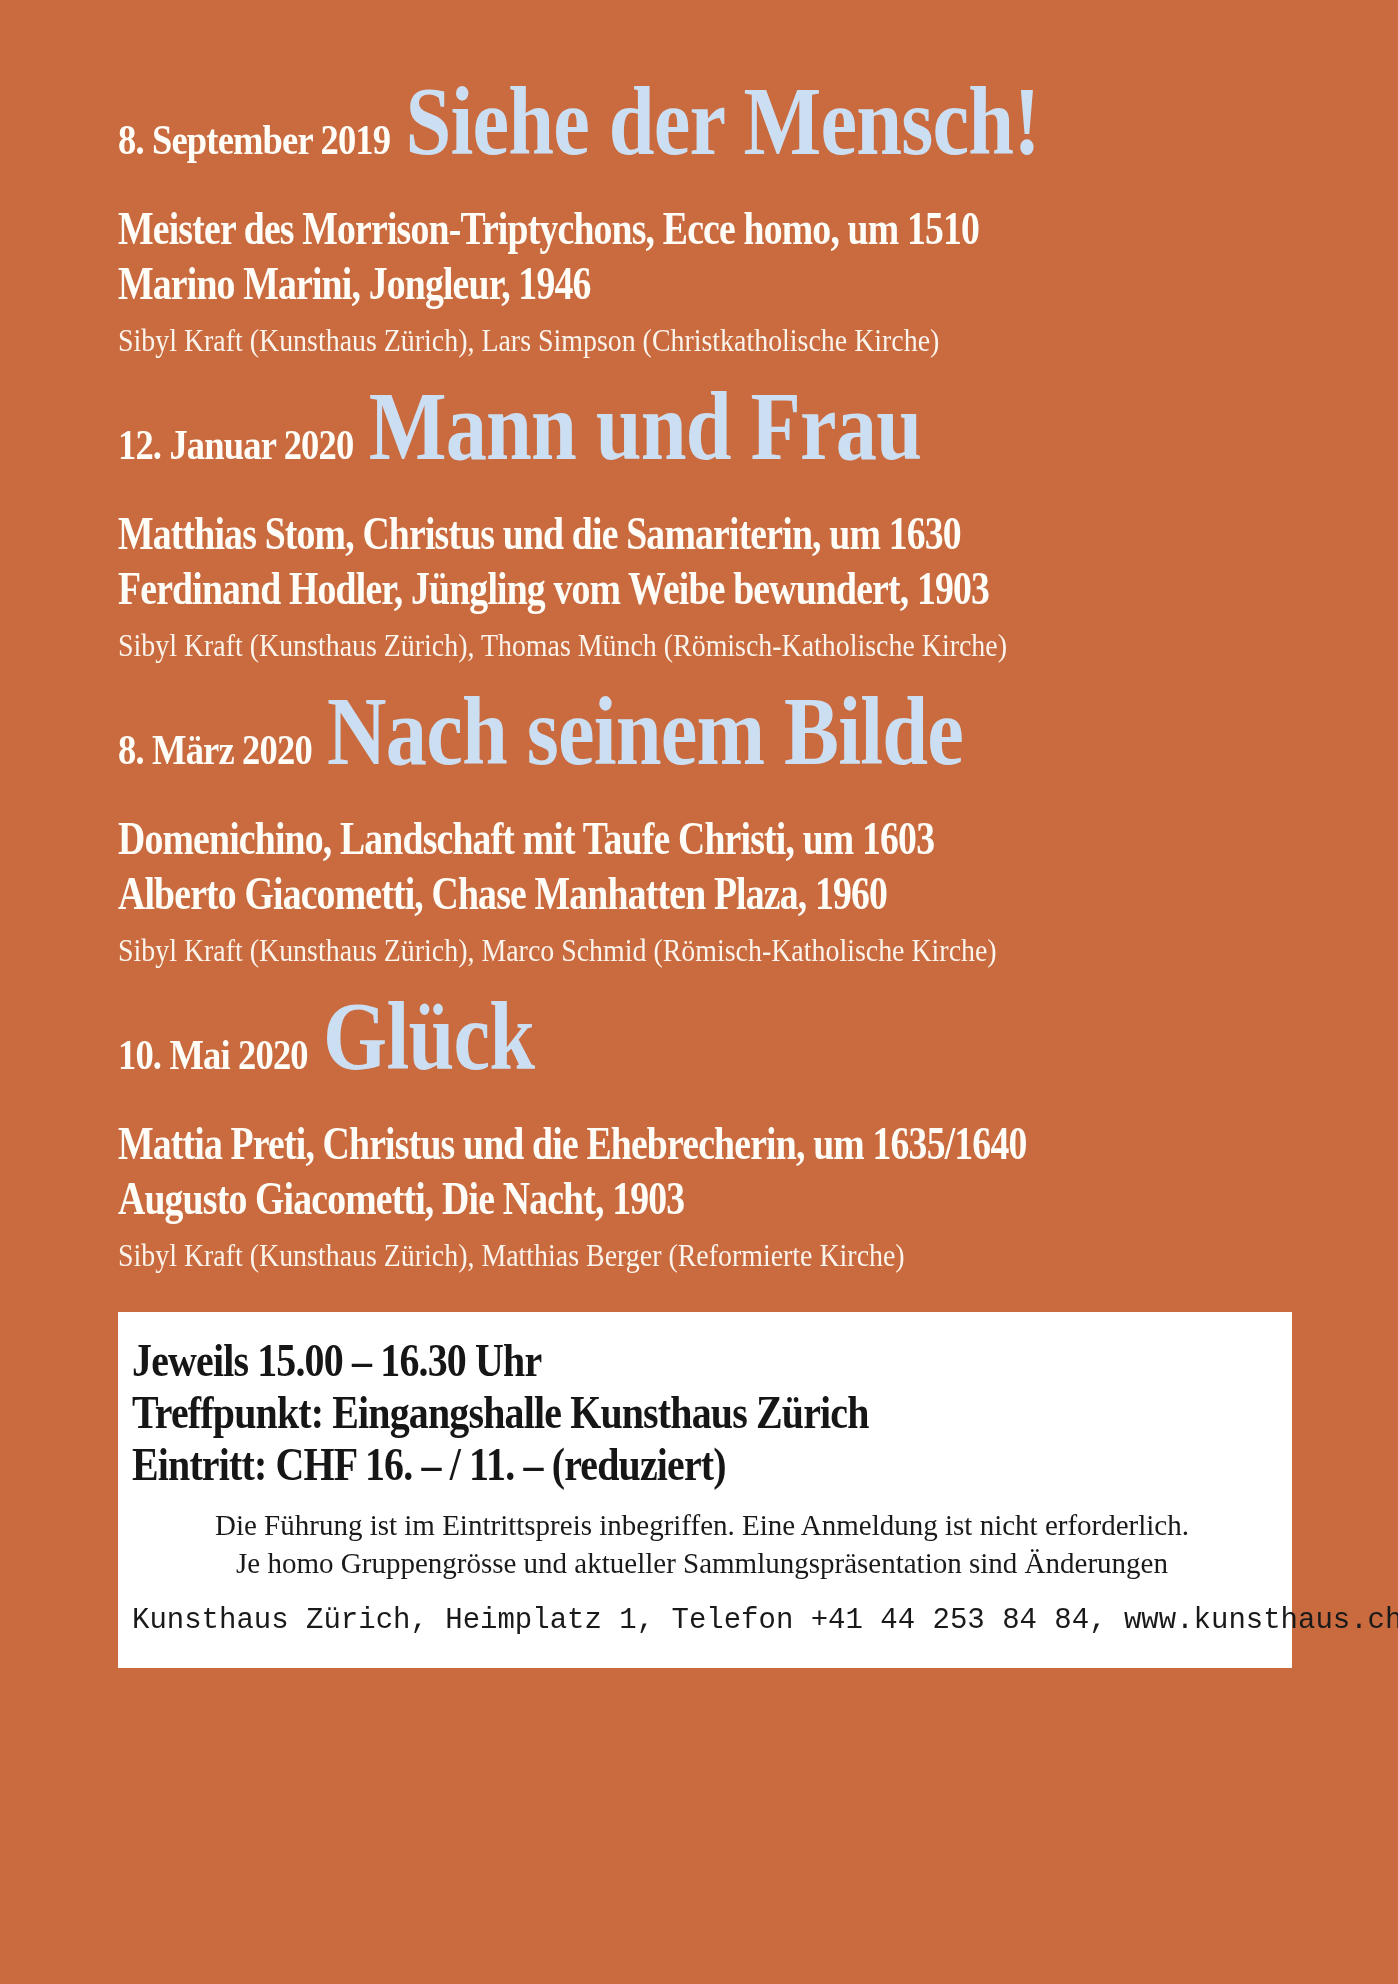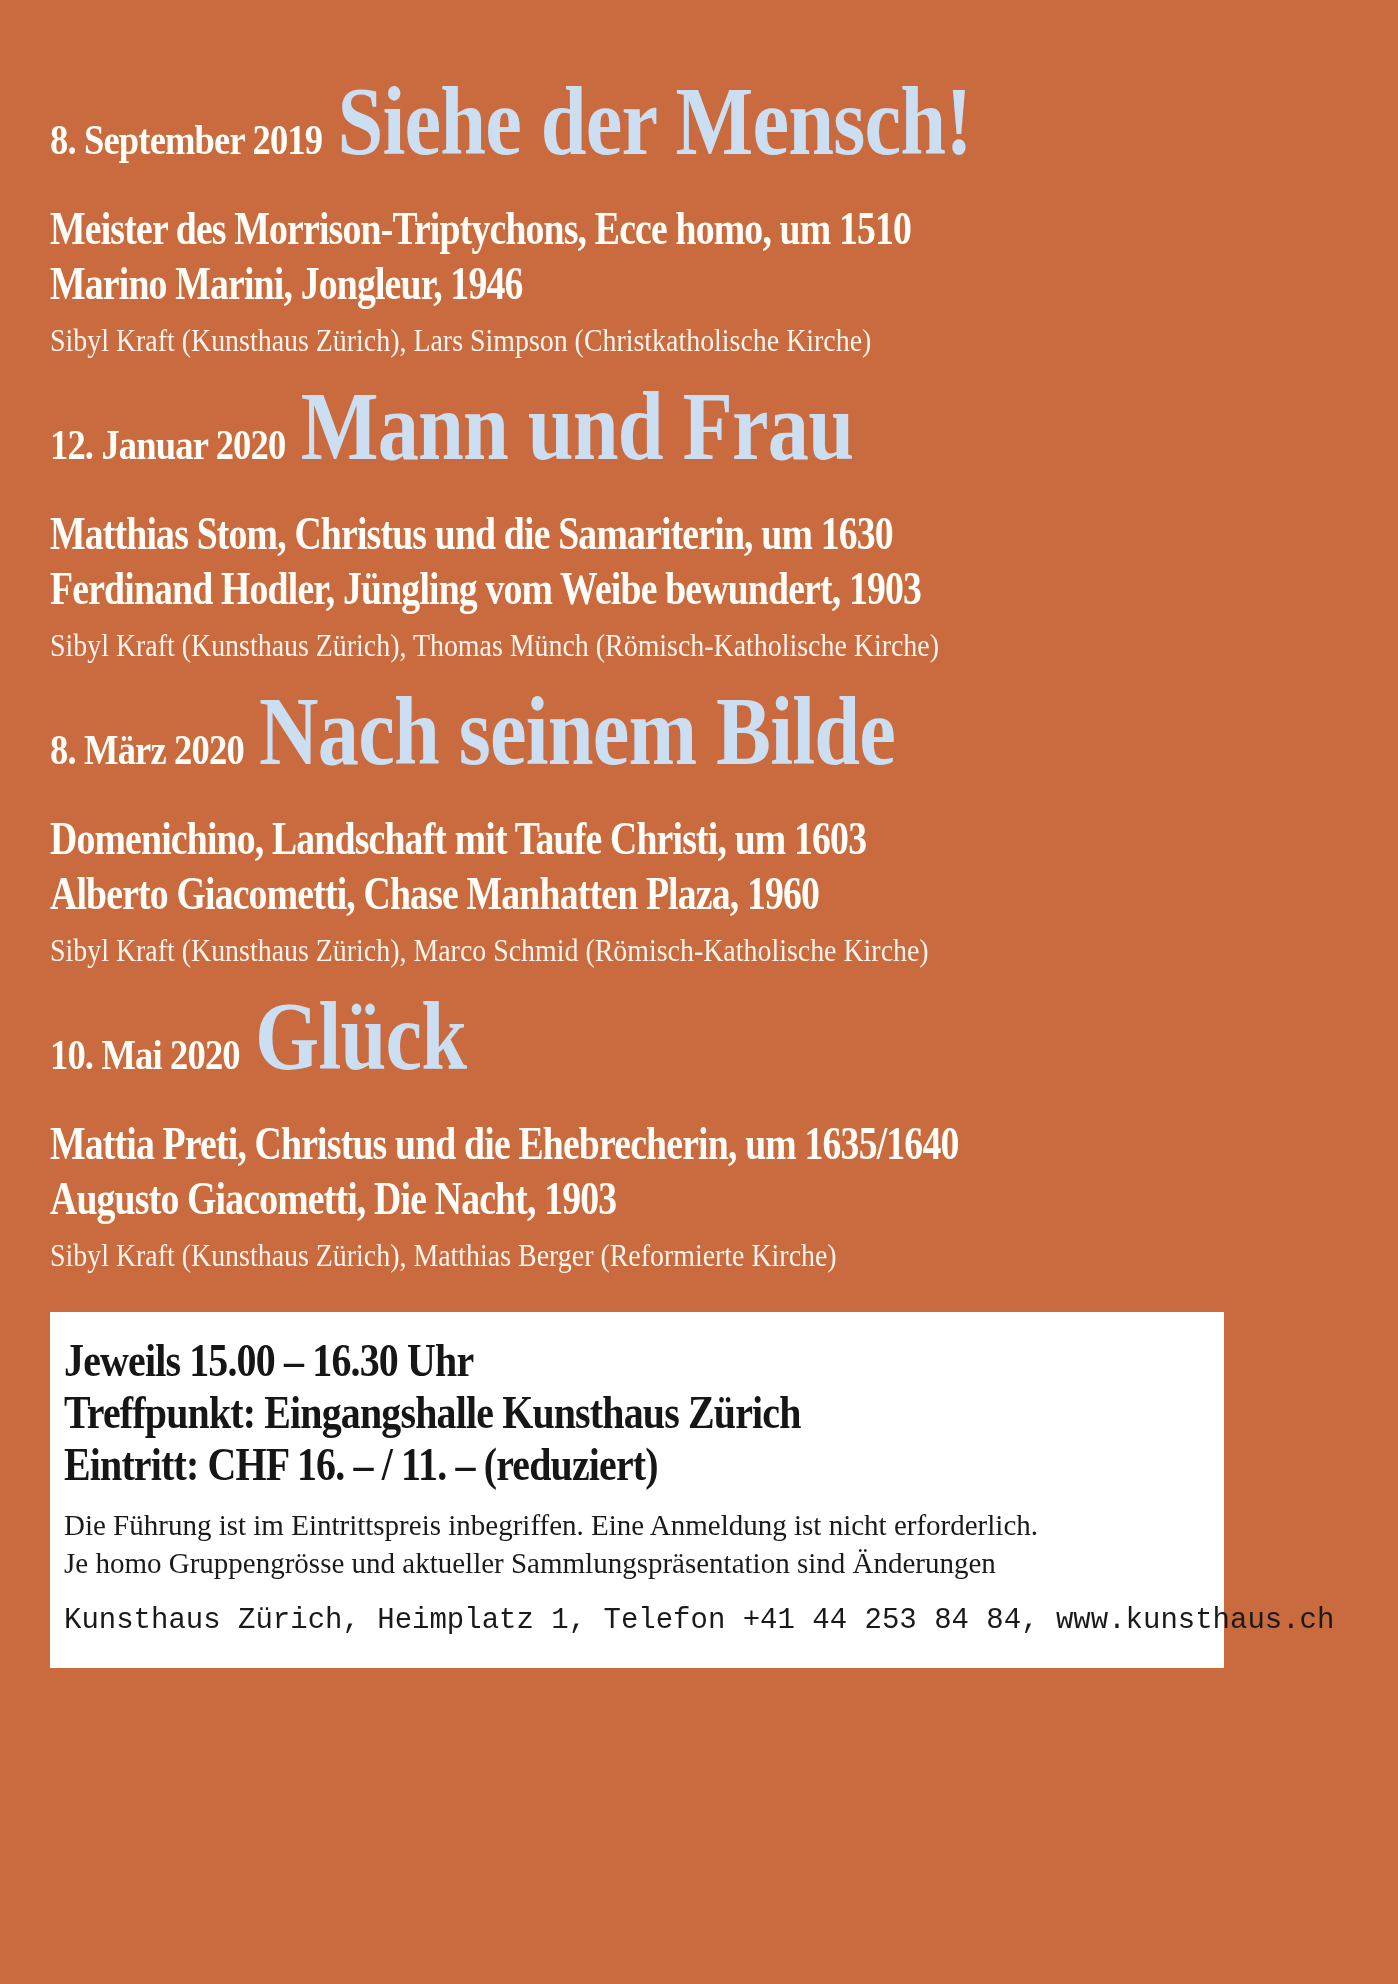--- a/index.html
+++ b/index.html
@@ -5,21 +5,21 @@
   html, body { margin: 0; padding: 0; }
   body {
     width: 1398px; height: 1984px;
     background: #C96B3F;
     font-family: "Liberation Serif", "DejaVu Serif", serif;
     overflow: hidden;
   }
   .page {
     width: 1288px; height: 1984px;
     box-sizing: border-box;
-    padding: 70px 0 0 50px;
+    padding: 70px 0 0 118px;
   }
   
   .event { margin-bottom: 14px; }
   .headline {
     white-space: nowrap;
     line-height: 104px;
     transform: scaleX(0.85);
     transform-origin: 0 50%;
     letter-spacing: -1px;
   }
@@ -63,21 +63,21 @@
     transform-origin: 0 50%;
     letter-spacing: -1px;
     color: #161616;
   }
   .info-note {
     margin-top: 16px;
     font-size: 29px;
     line-height: 38px;
     color: #1A1A1A;
   }
-  .info-note > div { white-space: nowrap; }
+  .info-note > div { white-space: nowrap; text-align: center; }
   .info-contact {
     margin-top: 20px;
     font-size: 29px;
     line-height: 38px;
     white-space: nowrap;
     color: #1A1A1A;
     font-family: Liberation Mono, monospace;
   }
 </style>
 </head>

